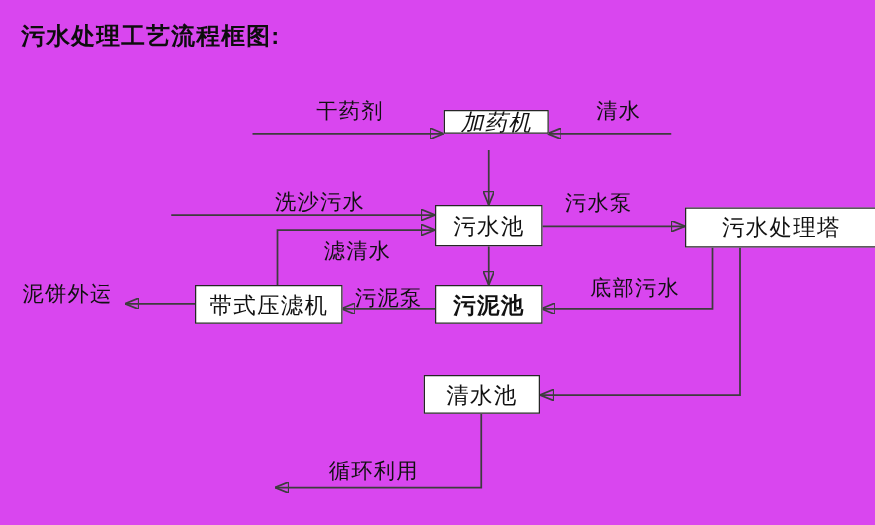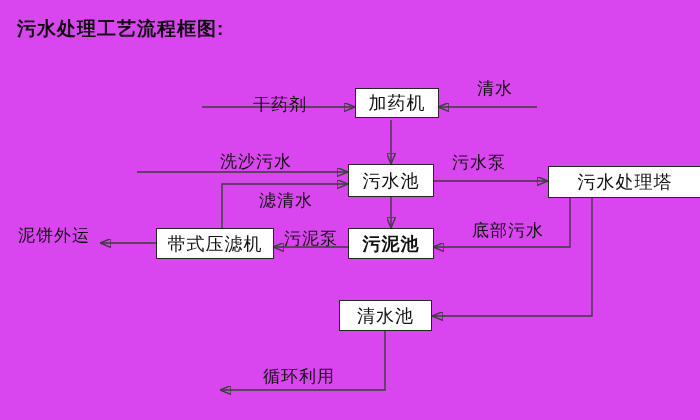--- a/index.html
+++ b/index.html
@@ -52,21 +52,21 @@
     <path d="M222 228 L222 184 L348 184" marker-end="url(#ah)"></path>
     <path d="M433 181 L548 181" marker-end="url(#ah)"></path>
     <path d="M391 197 L391 228" marker-end="url(#ah)"></path>
     <path d="M570 198 L570 247 L433 247" marker-end="url(#ah)"></path>
     <path d="M348 247 L273 247" marker-end="url(#ah)"></path>
     <path d="M156 243 L100 243" marker-end="url(#ah)"></path>
     <path d="M592 198 L592 316 L432 316" marker-end="url(#ah)"></path>
     <path d="M385 331 L385 390 L220 390" marker-end="url(#ah)"></path>
   </svg>
 
-  <div class="box" style="left:355px;top:88px;width:84px;height:30px;">
+  <div class="box" style="left:355px;top:88px;width:84px;height:19px;font-style:italic;">
     <span>加药机</span>
   </div>
 
   <div class="box" style="left:348px;top:164px;width:86px;height:33px;align-items:center;">
     <span>污水池</span>
   </div>
 
   <div class="box" style="left:548px;top:166px;width:154px;height:32px;">
     <span>污水处理塔</span>
   </div>
@@ -76,21 +76,21 @@
   </div>
 
   <div class="box" style="left:156px;top:228px;width:118px;height:31px;">
     <span>带式压滤机</span>
   </div>
 
   <div class="box" style="left:339px;top:300px;width:93px;height:31px;">
     <span>清水池</span>
   </div>
 
-  <div class="flabel" style="left:253px;top:93px;">干药剂</div>
+  <div class="flabel" style="left:253px;top:77px;">干药剂</div>
 
   <div class="flabel" style="left:477px;top:77px;">清水</div>
 
   <div class="flabel" style="left:172px;top:150px;margin-left:48px;">洗沙污水</div>
 
   <div class="flabel" style="left:452px;top:151px;">污水泵</div>
 
   <div class="flabel" style="left:259px;top:189px;">滤清水</div>
 
   <div class="flabel" style="left:284px;top:227px;">污泥泵</div>

